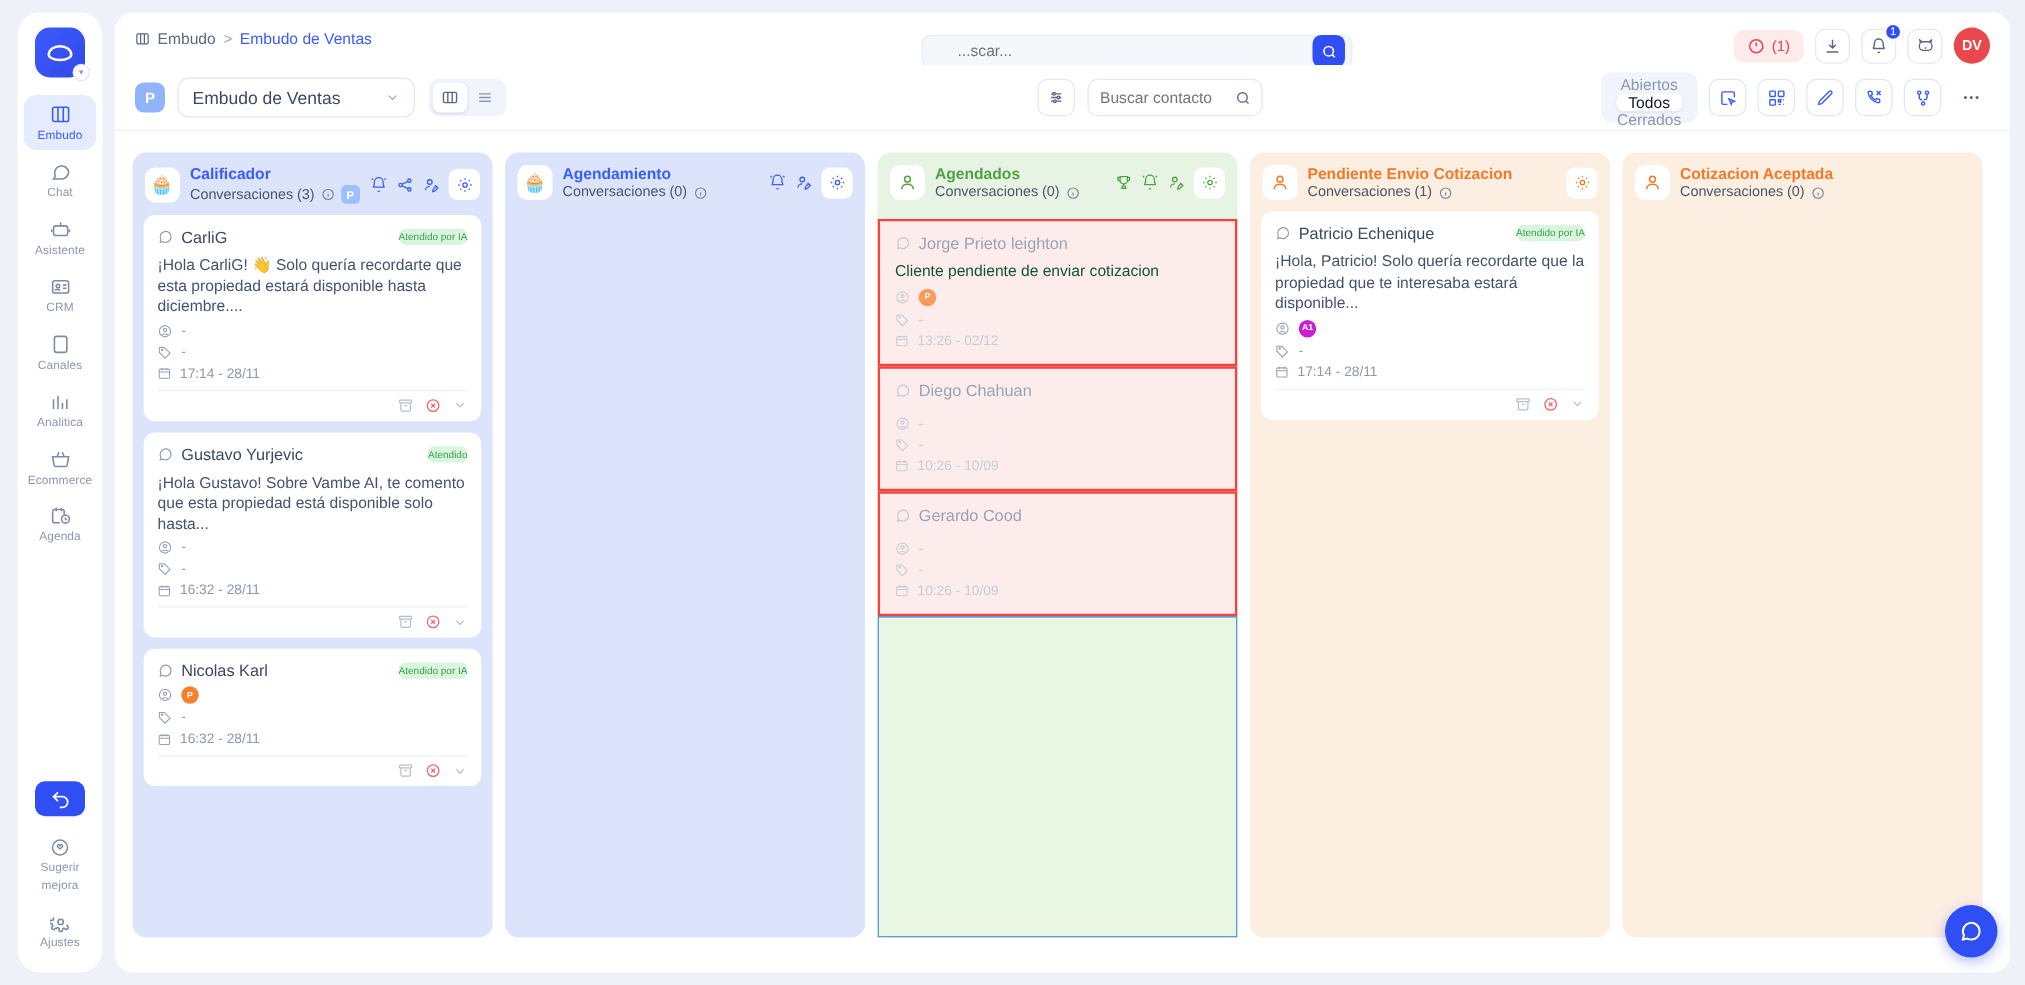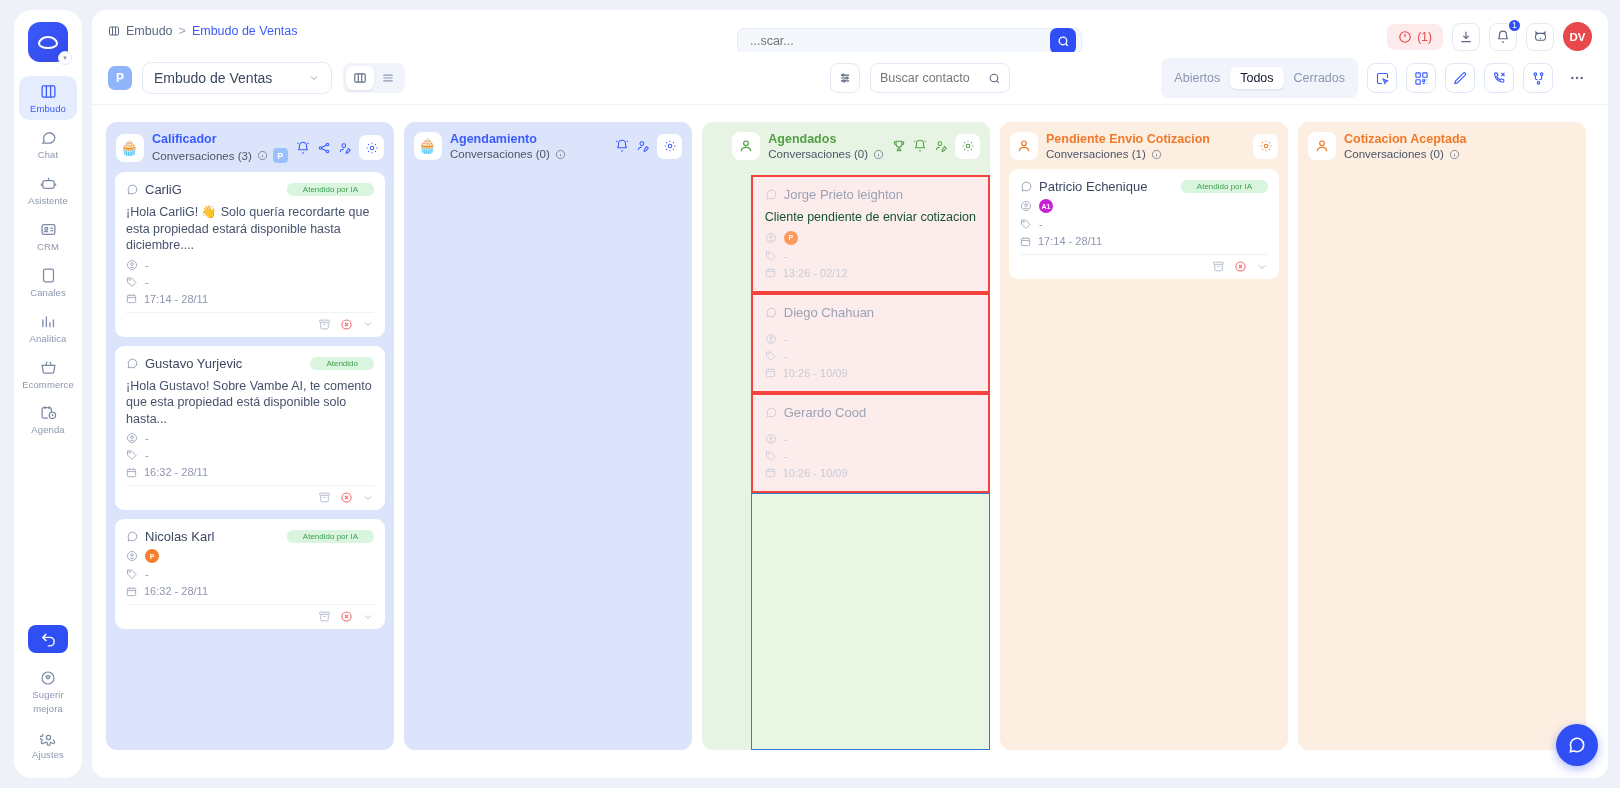--- a/index.html
+++ b/index.html
@@ -45,21 +45,21 @@
     position:absolute; left:92px; top:10px; width:1516px; height:42px;
     background:#fff; border-radius:14px 14px 0 0;
     display:flex; align-items:center; padding:0 16px;
   }
   .crumb { display:flex; align-items:center; gap:6px; font-size:12.5px; color:#5b6780; }
   .crumb .sep { color:#9aa5bd; }
   .crumb .cur { color:#3b5bfd; }
   .searchwrap {
     position:absolute; left:645px; top:18px; width:345px; height:26px;
     background:#f4f7fc; border:1px solid #e6ecf6; border-radius:7px;
-    display:flex; align-items:center; padding-left:12px;
+    display:flex; align-items:center; padding-left:28px;
   }
   .searchwrap input { border:none; background:transparent; outline:none; font-size:12.5px; color:#9aa5bd; font-family:"Liberation Sans",sans-serif; width:100%;}
   .search-go { position:absolute; left:958px; top:18px; width:26px;height:26px;border-radius:7px;background:#2f4ff5;display:flex;align-items:center;justify-content:center;cursor:pointer;}
   .overlay-white { position:absolute; left:485px; top:10px; width:160px; height:42px; background:#fff; }
   .tb-right { position:absolute; right:16px; top:12px; display:flex; align-items:center; gap:9px; }
   .alert-pill {
     height:26px; padding:0 11px; border-radius:8px; background:#fdeaea;
     display:flex;align-items:center;gap:5px;color:#e8464a;font-size:12px;cursor:pointer;
   }
   .icobtn { width:28px;height:28px;border:1px solid #e3e9f4;border-radius:8px;background:#fff;display:flex;align-items:center;justify-content:center;cursor:pointer;position:relative;color:#5b6780;}
@@ -77,53 +77,53 @@
     font-size:14px;color:#3c485f;
   }
   .viewtog { margin-left:11px; height:30px; background:#f1f4fb; border-radius:8px; display:flex; align-items:center; padding:3px;}
   .viewtog div { width:28px;height:24px;border-radius:6px;display:flex;align-items:center;justify-content:center;color:#8b97b0;cursor:pointer;}
   .viewtog div.on { background:#fff; color:#5b6780; box-shadow:0 1px 2px rgba(40,60,110,.12); }
   .tb-center { position:absolute; left:738px; display:flex; align-items:center; gap:10px; }
   .filt-btn { width:30px;height:30px;border:1px solid #e2e8f5;border-radius:8px;display:flex;align-items:center;justify-content:center;cursor:pointer;color:#5b6780;}
   .contact-search { width:140px;height:30px;border:1px solid #e2e8f5;border-radius:8px;display:flex;align-items:center;padding:0 9px;gap:6px;}
   .contact-search input { border:none;outline:none;background:transparent;font-size:12.5px;color:#9aa5bd;width:102px;font-family:"Liberation Sans",sans-serif;}
   .tb-rightgrp { position:absolute; right:16px; display:flex; align-items:center; gap:9px; }
-  .seg { height:40px;background:#f1f4fb;border-radius:8px;display:flex;align-items:center;padding:3px;}
+  .seg { height:40px;background:#f1f4fb;border-radius:8px;display:flex;align-items:center;padding:3px;flex-direction:column;}
   .seg span { padding:0 10px; height:22px; display:flex;align-items:center;border-radius:6px;font-size:12.5px;color:#8b97b0;cursor:pointer;}
   .seg span.on { background:#fff;color:#0f172a;box-shadow:0 1px 2px rgba(40,60,110,.12); }
   .tb-ico { width:30px;height:30px;border:1px solid #dfe7f6;border-radius:8px;display:flex;align-items:center;justify-content:center;color:#3b5bfd;cursor:pointer;background:#fff;}
   .tb-ico.plain { border:none; color:#5b6780; }
   
   .board {
     position:absolute; left:92px; top:105px; width:1516px; height:673px;
     background:#fff; border-radius:0 0 14px 14px; padding:17px 14px 0 14px;
     display:flex; gap:10px; overflow:hidden;
   }
   .col { width:288px; border-radius:11px; display:flex; flex-direction:column; height:628px; position:relative;}
   .col.blue  { background:#dbe4fb; }
-  .col.green { background:#e7f4e3;align-items:flex-end; }
+  .col.green { background:#e7f4e3; }
   .col.orange{ background:#fdeee2; }
   .colhead { display:flex; align-items:center; padding:10px 10px 9px 10px; gap:8px; }
   .colavatar { width:28px;height:28px;border-radius:8px;background:#fff;display:flex;align-items:center;justify-content:center;font-size:15px;}
   .coltitle { font-size:12.5px; font-weight:bold; }
   .col.blue .coltitle { color:#3b5bfd; }
   .col.green .coltitle{ color:#52a046; }
   .col.orange .coltitle{color:#f07a2a; }
   .colsub { font-size:11.5px; color:#4a5568; display:flex; align-items:center; gap:5px; margin-top:2px;}
   .colhead-icons { margin-left:auto; display:flex; align-items:center; gap:7px; }
   .colhead-icons .ci { cursor:pointer; display:flex;align-items:center; }
   .col.blue .ci { color:#3b5bfd; }
   .col.green .ci { color:#52a046; }
   .gearbox { width:25px;height:25px;border-radius:7px;background:#fff;display:flex;align-items:center;justify-content:center;cursor:pointer;}
   .mini-p { width:15px;height:15px;border-radius:4px;background:#9cc0fd;color:#fff;font-size:9px;font-weight:bold;display:flex;align-items:center;justify-content:center;}
   .cards { padding:0 9px; display:flex; flex-direction:column; gap:9px; overflow:hidden;}
   .card { background:#fff; border-radius:9px; padding:10px 11px 0 11px; }
   .card-top { display:flex; align-items:center; }
   .card-name { font-size:13px; color:#3c485f; margin-left:6px; }
-  .pill { font-size:8px; padding:2px 16px; border-radius:6px; background:#d9f5de; color:#3c9e52; margin-left:auto; white-space:nowrap;}
+  .pill { font-size:8px; padding:2px 0; border-radius:6px; background:#d9f5de; color:#3c9e52; margin-left:auto; white-space:nowrap;}
   .card-msg { font-size:12.5px; color:#46536c; line-height:1.32; margin-top:7px; }
   .meta { display:flex; align-items:center; gap:7px; font-size:11px; color:#97a1b6; margin-top:5px;}
   .meta .mv { color:#8d97ad; }
   .chip { width:14px;height:14px;border-radius:50%;color:#fff;font-size:7px;display:flex;align-items:center;justify-content:center;font-weight:bold;}
   .chip.orange { background:#f97f2d; }
   .chip.purple { background:#c81fd4; }
   .card-foot { margin-top:7px; border-top:1px solid #eef1f7; display:flex; justify-content:flex-end; align-items:center; gap:9px; padding:5px 0 6px 0;}
   .card-foot .fi { cursor:pointer; color:#b5bece; display:flex;}
   .card-foot .fi.red { color:#f0666a; }
   
@@ -892,20 +892,21 @@
       <div class="card">
         <div class="card-top">
           <span>
               <svg width="13" height="13" viewBox="0 0 24 24" fill="none" stroke="#8f9ab0" stroke-width="1.7">
                 <path d="M20 12a8 8 0 0 1-11.6 7.1L4 20l1-4.2A8 8 0 1 1 20 12z"></path>
               </svg>
             </span>
           <span class="card-name">Patricio Echenique</span>
           <span class="pill">Atendido por IA</span>
         </div>
+        <div class="card-msg">¡Hola, Patricio! Solo quería recordarte que la propiedad que te interesaba estará disponible...</div>
         <div class="meta">
           <span>
               <svg width="12" height="12" viewBox="0 0 24 24" fill="none" stroke="currentColor" stroke-width="1.7">
                 <circle cx="12" cy="12" r="9"></circle>
                 <circle cx="12" cy="10" r="2.6"></circle>
                 <path d="M7.5 18c1-2 8-2 9 0"></path>
               </svg>
             </span>
           <span class="chip purple">A1</span>
         </div>

